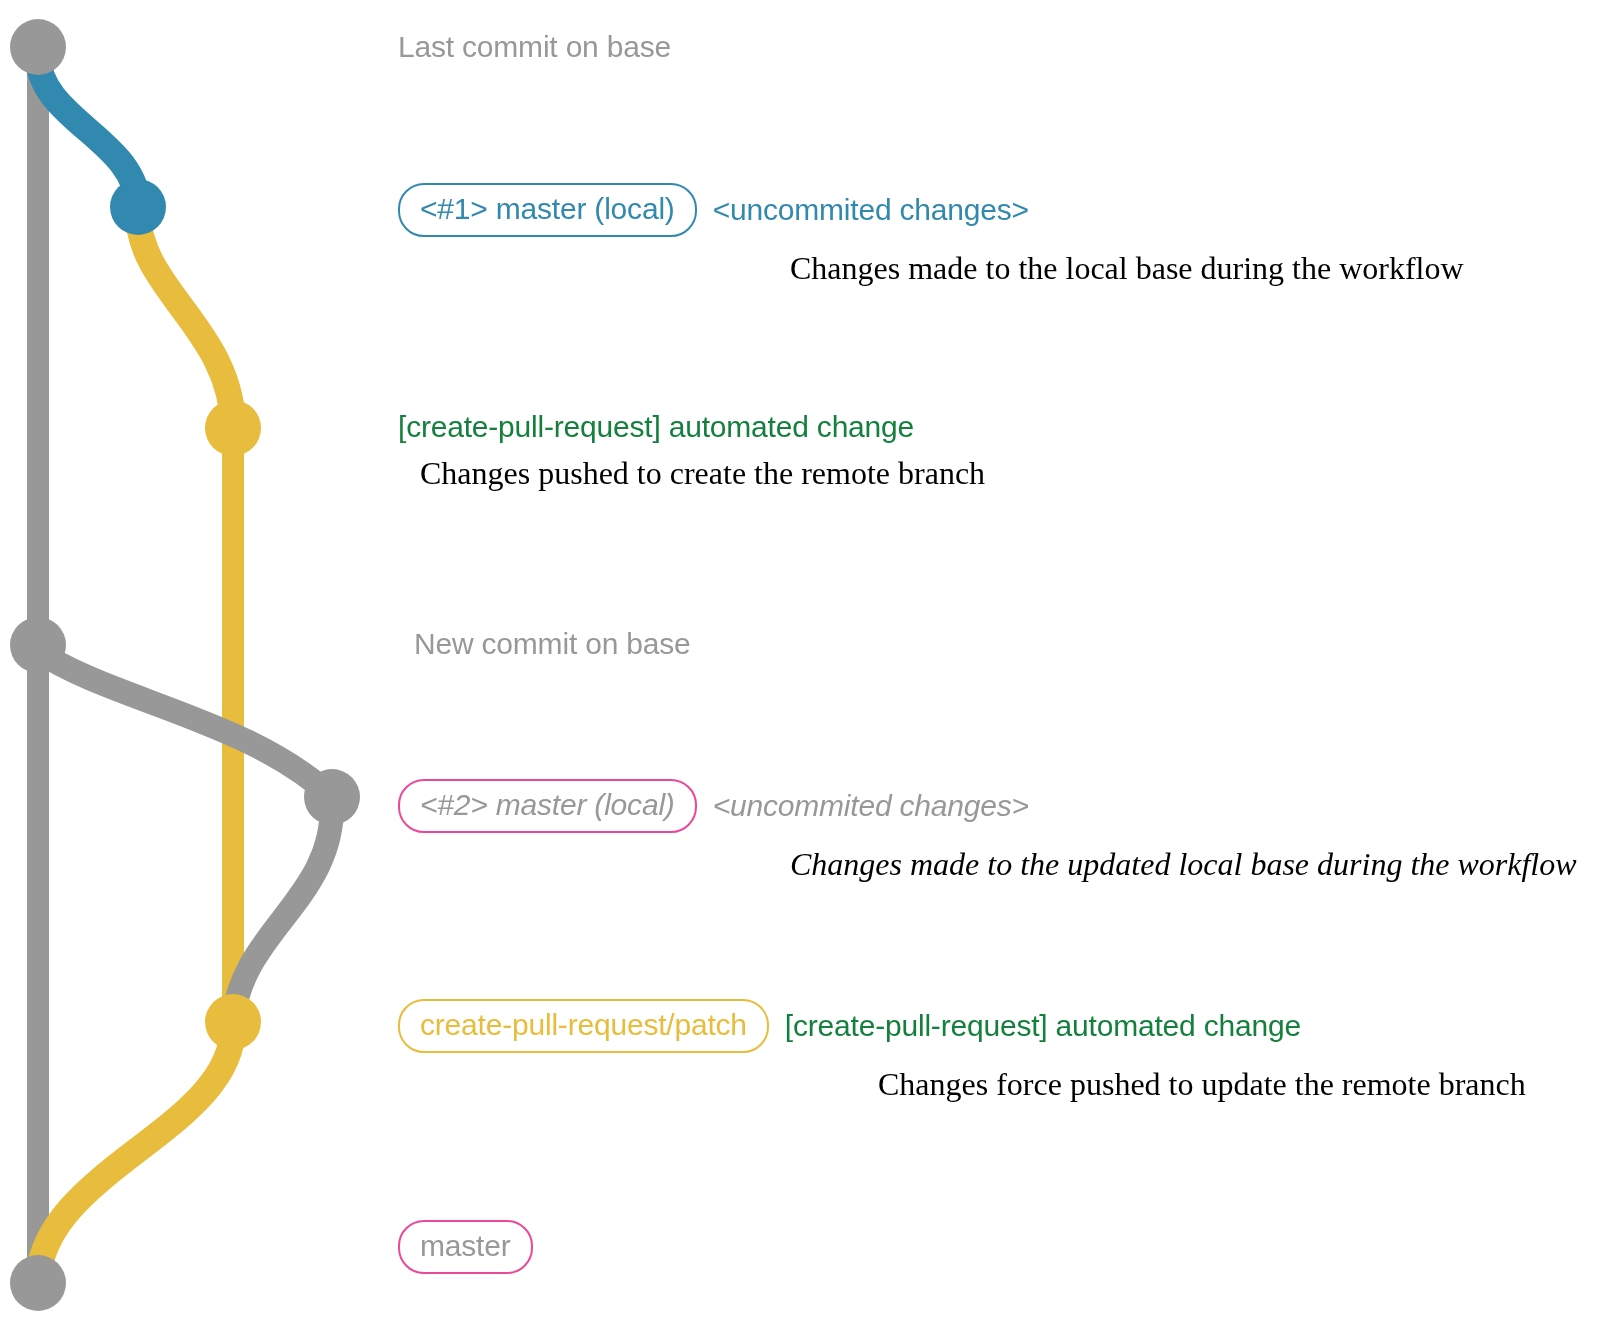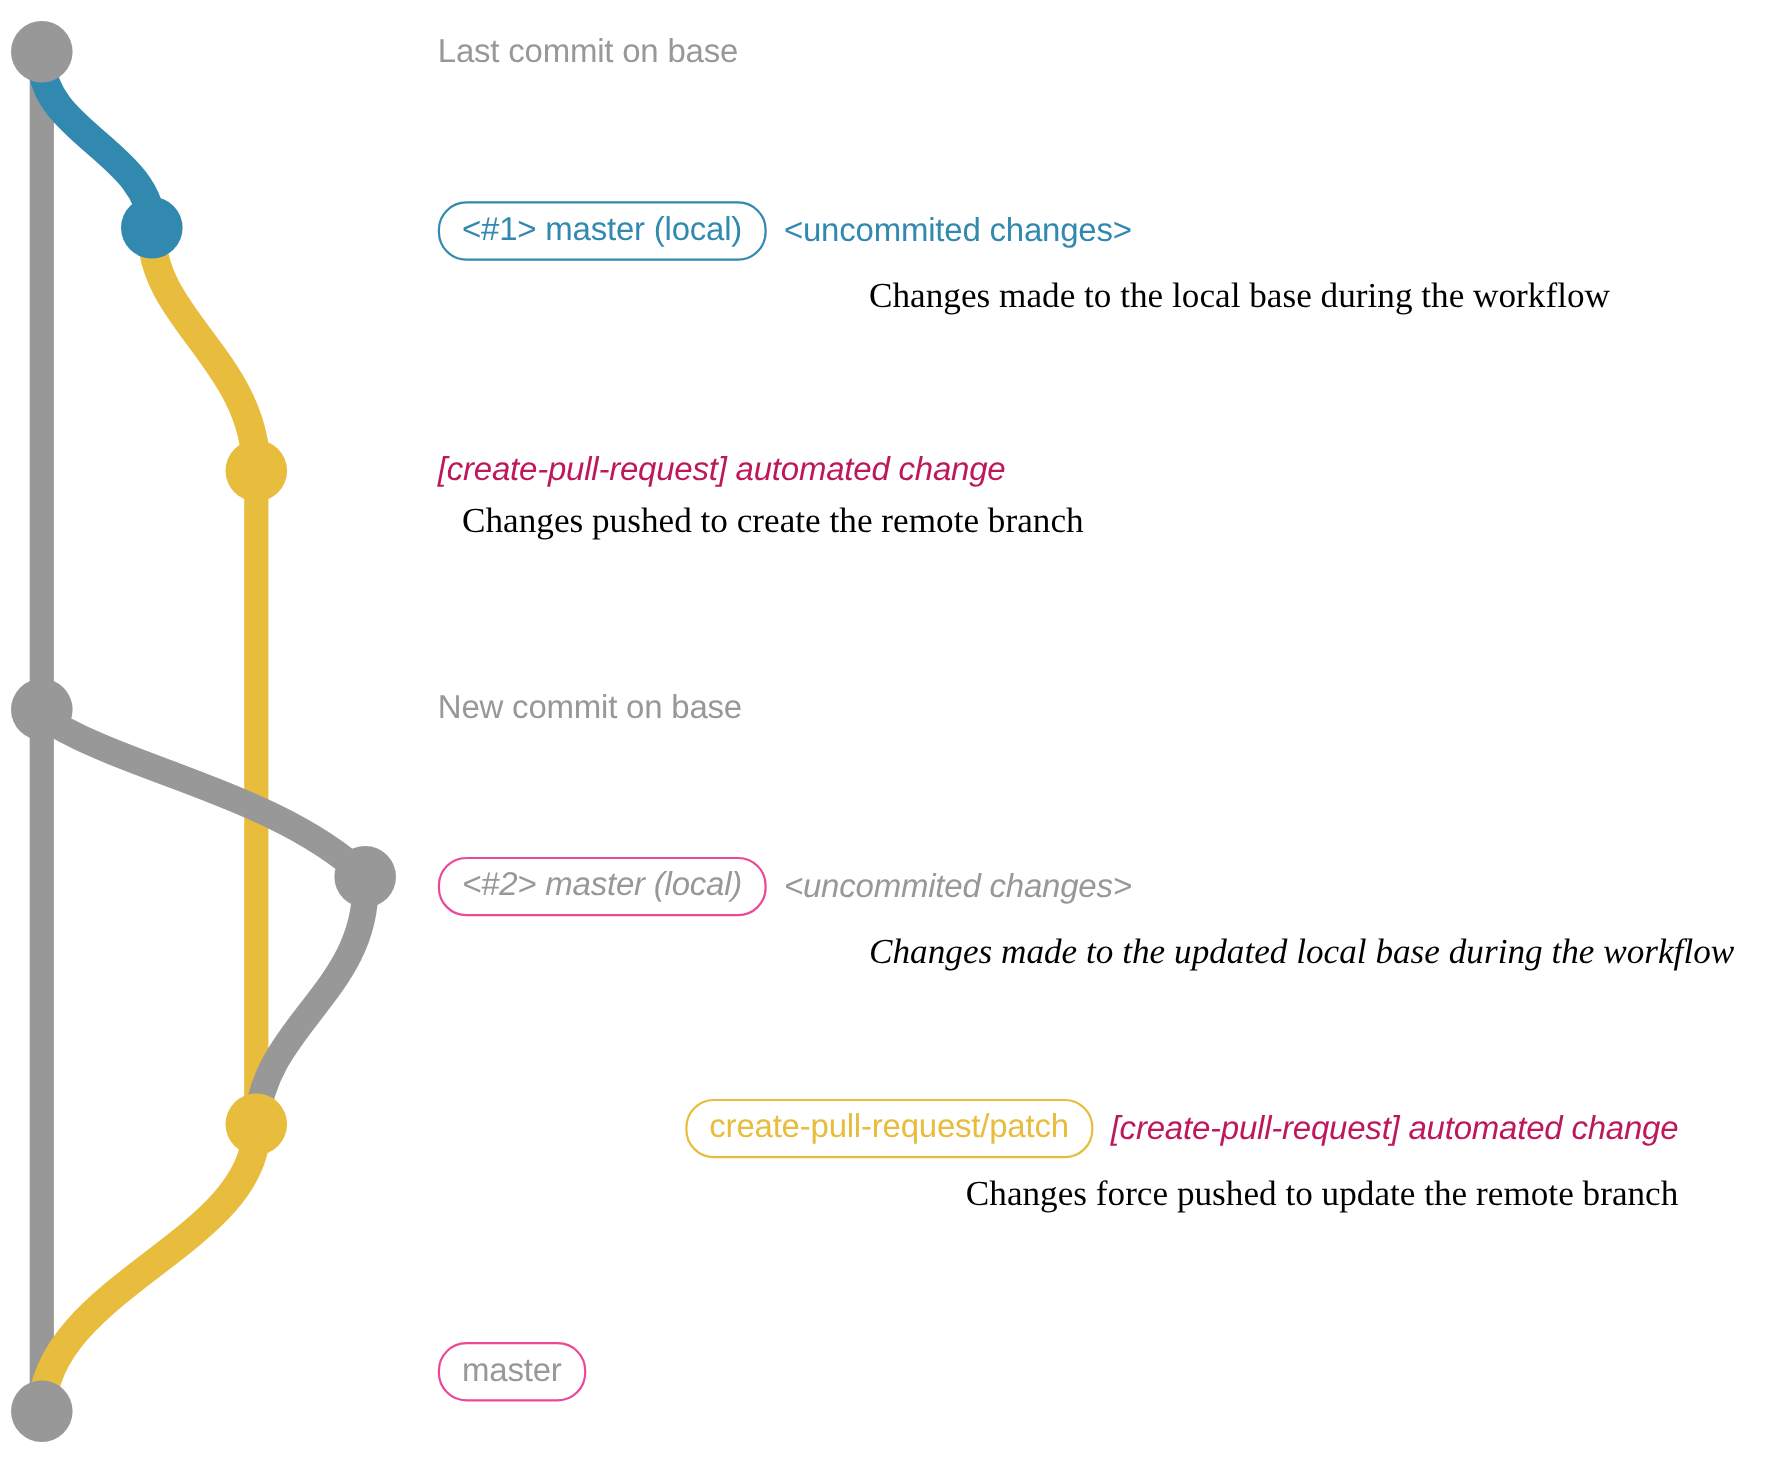--- a/index.html
+++ b/index.html
@@ -67,41 +67,41 @@
   }
 
   .subject {
     font-size: 30px;
     line-height: 1;
     color: #989898;
     letter-spacing: -0.2px;
     white-space: nowrap;
   }
   .subject.blue  { color: #3289af; }
-  .subject.gold  { color: #be185d; font-style: italic; }
+  .subject.gold  { color: #15803d; }
   .subject.gray  { color: #989898; }
 
   .subject.with-pill { margin-left: 16px; }
 
   .desc {
     font-family: "Liberation Serif", serif;
     font-size: 32px;
     line-height: 1.1;
     color: #000000;
     white-space: nowrap;
     margin-top: 14px;
   }
 
   
   #row-last-commit     { left: 398px; top: 32px; }
   #row-local-1         { left: 398px; top: 183px; }
   #row-automated-1     { left: 398px; top: 412px; }
-  #row-new-commit      { left: 398px; top: 629px; }
+  #row-new-commit      { left: 414px; top: 629px; }
   #row-local-2         { left: 398px; top: 779px; font-style: italic; }
-  #row-automated-2     { left: 398px; top: 999px; align-items: flex-end; }
+  #row-automated-2     { left: 398px; top: 999px; }
   #row-master-merge    { left: 398px; top: 1220px; }
 
   #row-local-1 .desc      { margin-left: 392px; }
   #row-automated-1 .desc  { margin-left: 22px; }
   #row-local-2 .desc      { margin-left: 392px; }
   #row-automated-2 .desc  { margin-left: 480px; }
 
   #row-automated-1 .subject,
   #row-new-commit .subject,
   #row-last-commit .subject { margin-left: 0; }

